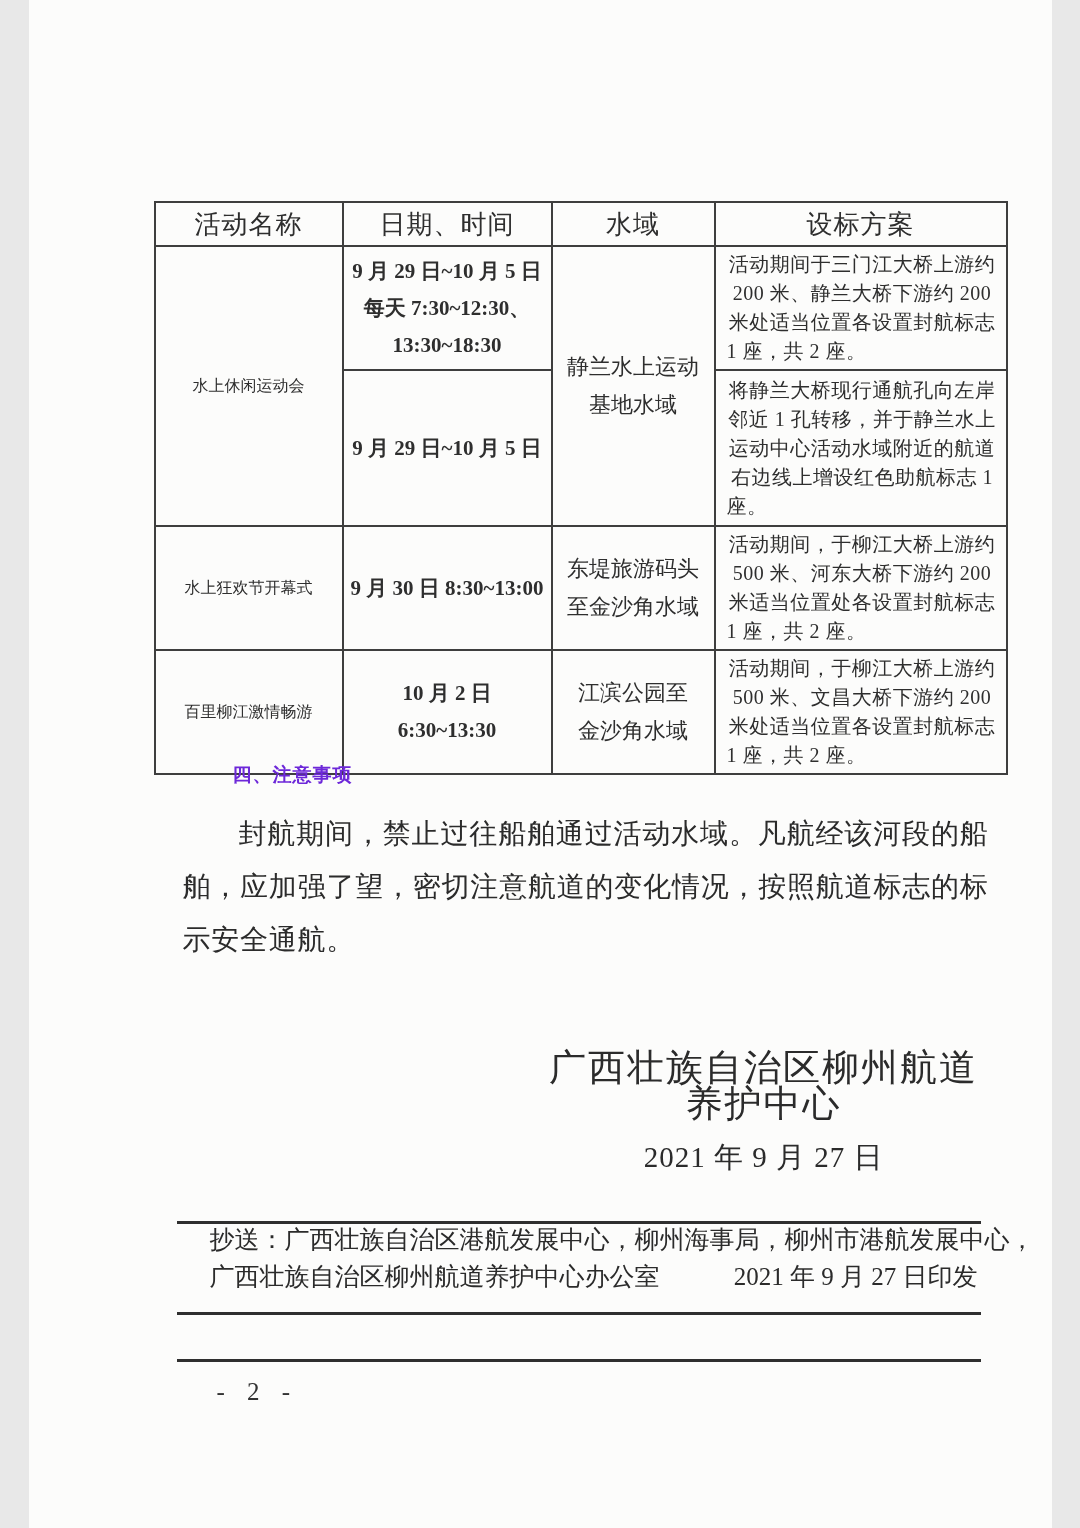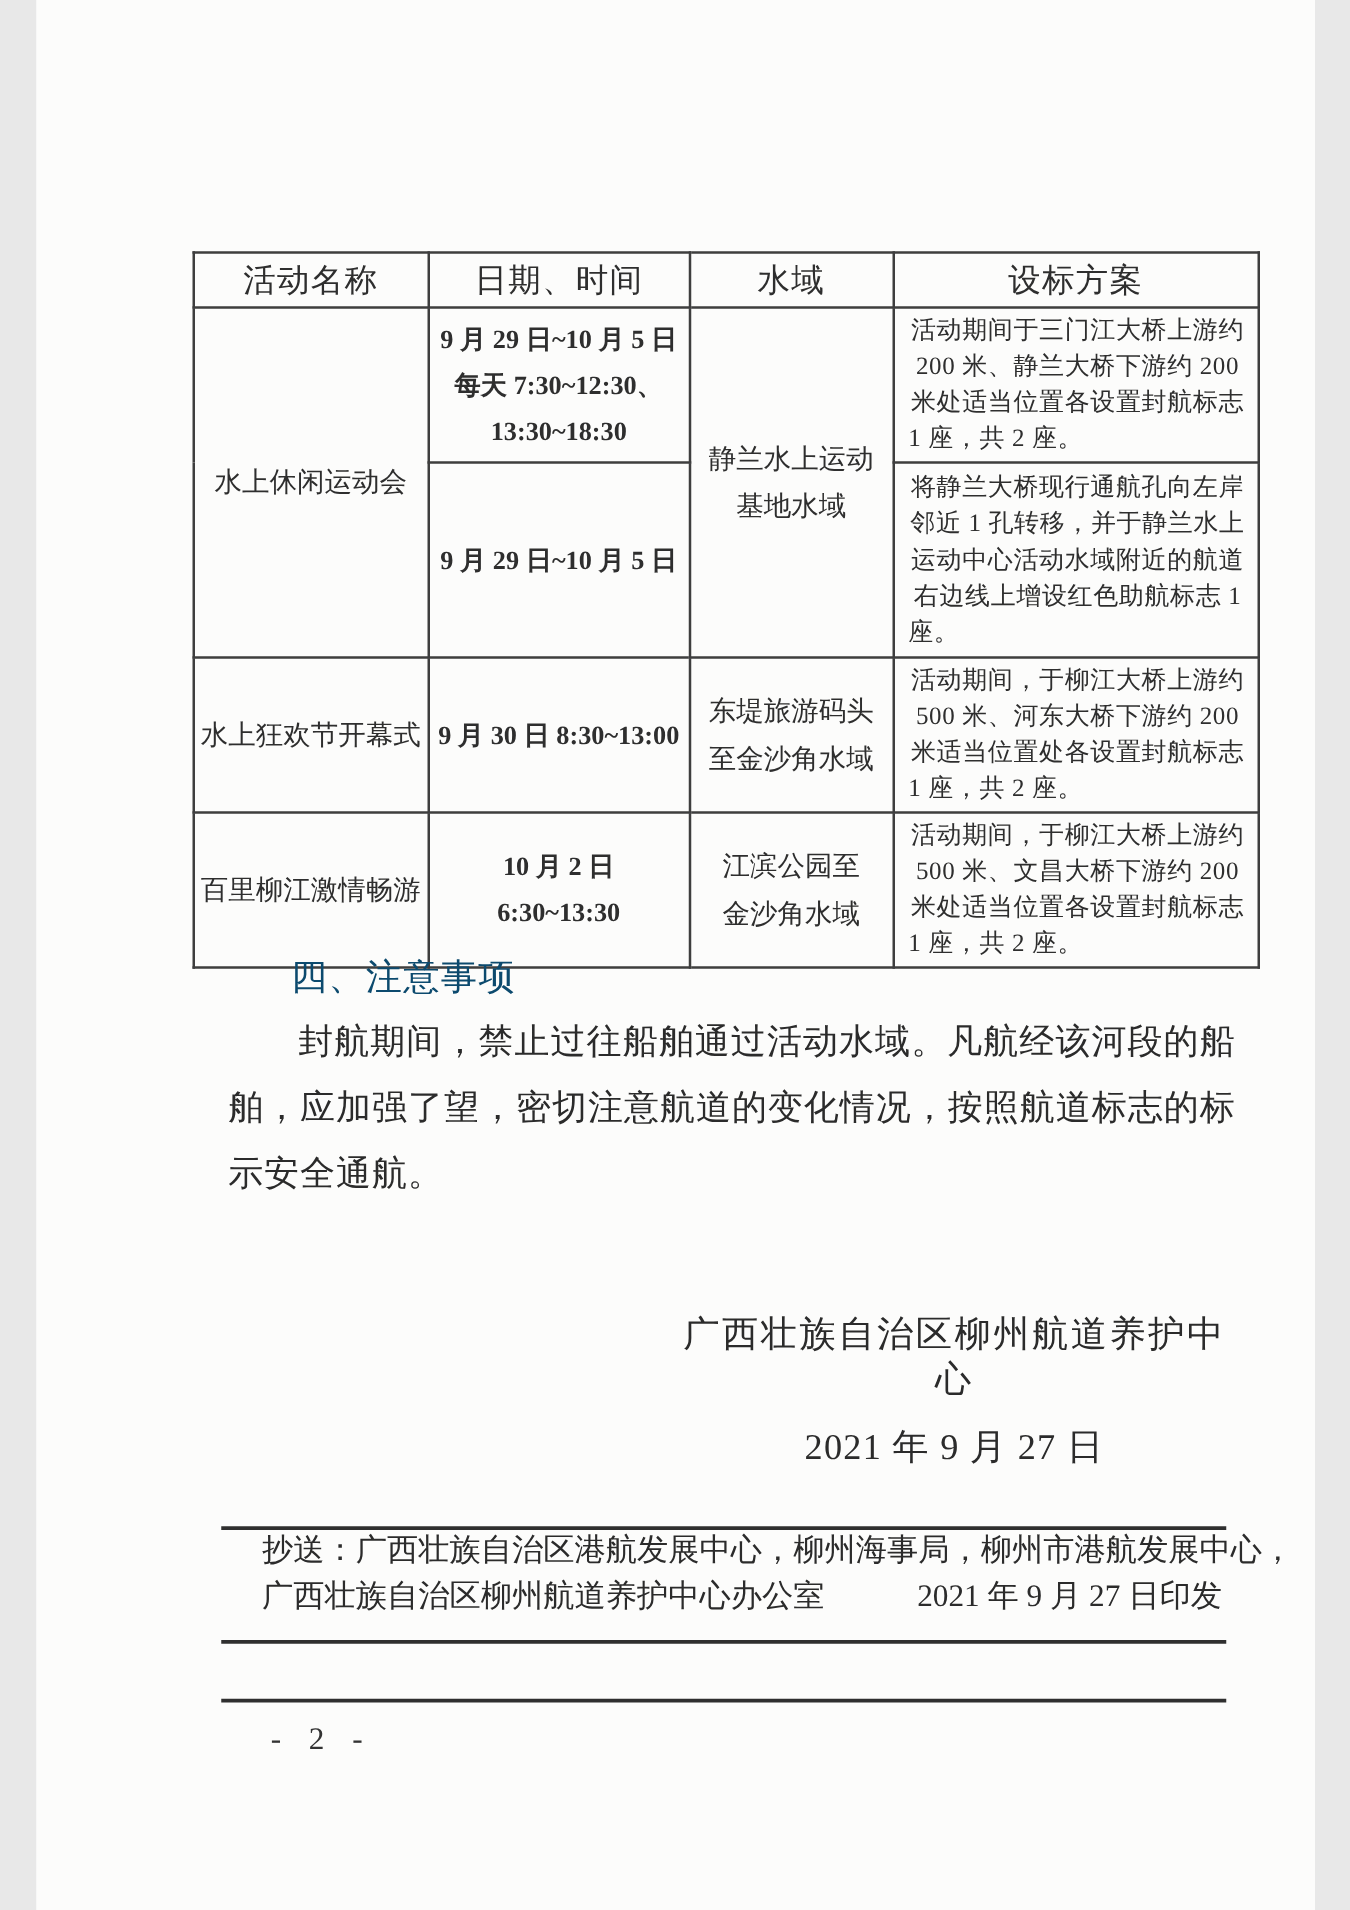--- a/index.html
+++ b/index.html
@@ -30,21 +30,21 @@
     vertical-align: middle;
     text-align: center;
     color: #2e2e2e;
   }
   table.activities-table th {
     font-size: 26px;
     font-weight: normal;
     height: 44px;
     letter-spacing: 1px;
   }
-  td.activity { font-size: 22px; padding: 4px 4px; border-radius: 26px; }
+  td.activity { font-size: 16px; padding: 4px 4px; border-radius: 26px; }
   td.date     { font-size: 21px; padding: 4px 2px; line-height: 37px; font-weight: bold; }
   td.water    { font-size: 22px; padding: 4px 4px; line-height: 38px; }
   td.plan {
     font-size: 20px;
     letter-spacing: 0.5px;
     text-align: justify;
     text-align-last: left;
     line-height: 29px;
     padding: 3px 8px 3px 11px;
     vertical-align: middle;
@@ -54,23 +54,23 @@
   tr.r1b { height: 156px; }
   tr.r2  { height: 120px; }
   tr.r3  { height: 107px; }
 
   
   .section-heading {
     position: absolute;
     left: 204px;
     top: 762px;
     font-family: "Liberation Sans", "DejaVu Sans", sans-serif;
-    font-weight: 400;
-    font-size: 29px;
-    color: #0c4a6e;
+    font-weight: 700;
+    font-size: 19px;
+    color: #6d28d9;
     letter-spacing: 1px;
   }
   .notice-paragraph {
     position: absolute;
     left: 154px;
     top: 807px;
     width: 806px;
     font-size: 28px;
     letter-spacing: 0.75px;
     line-height: 53px;
@@ -80,21 +80,21 @@
   }
 
   
   .signature-block {
     position: absolute;
     left: 505px;
     top: 1050px;
     width: 460px;
     text-align: center;
   }
-  .sig-org  { font-size: 29px; letter-spacing: 2px; line-height: 36px; text-align: center; }
+  .sig-org  { font-size: 37px; letter-spacing: 2px; line-height: 36px; text-align: center; }
   .sig-date { font-size: 29px; letter-spacing: 1px; margin-top: 16px; }
 
   
   .rule {
     position: absolute;
     left: 148px;
     width: 804px;
     height: 3px;
     background: #2f2f2f;
   }

